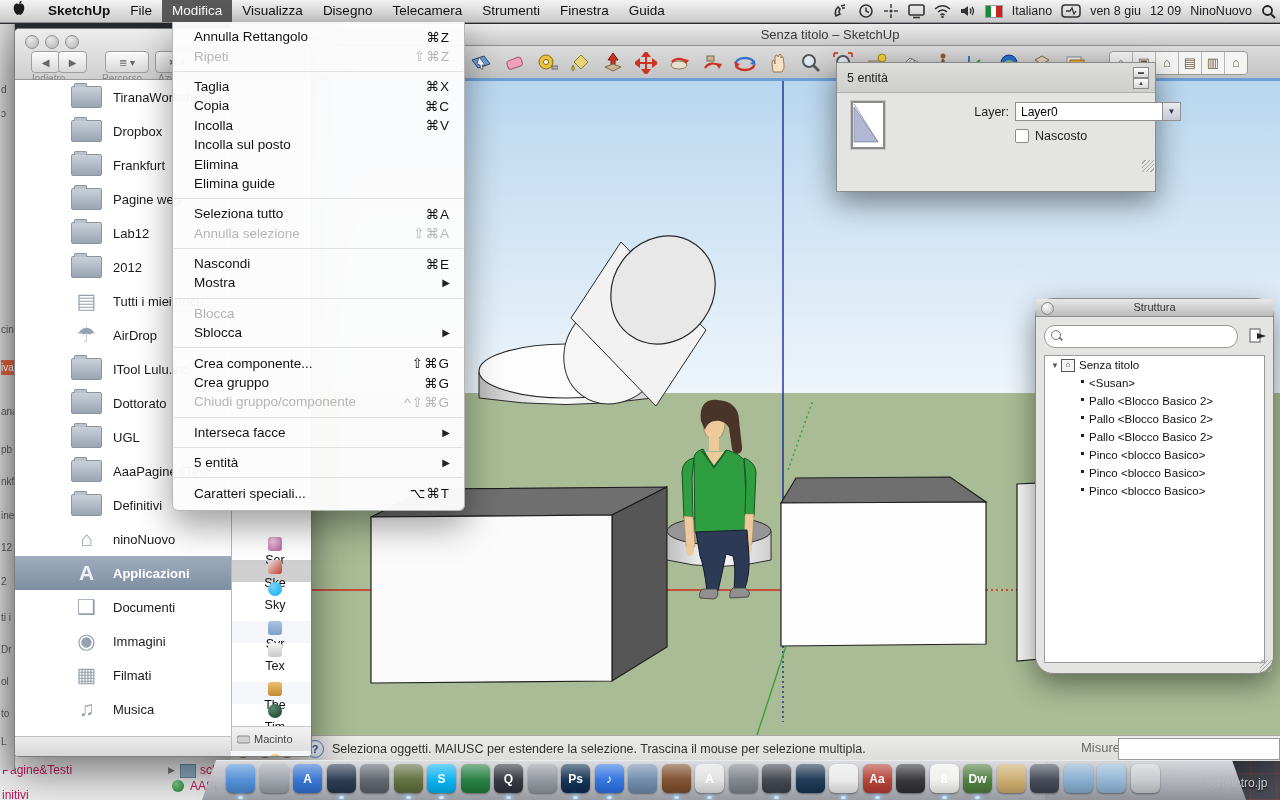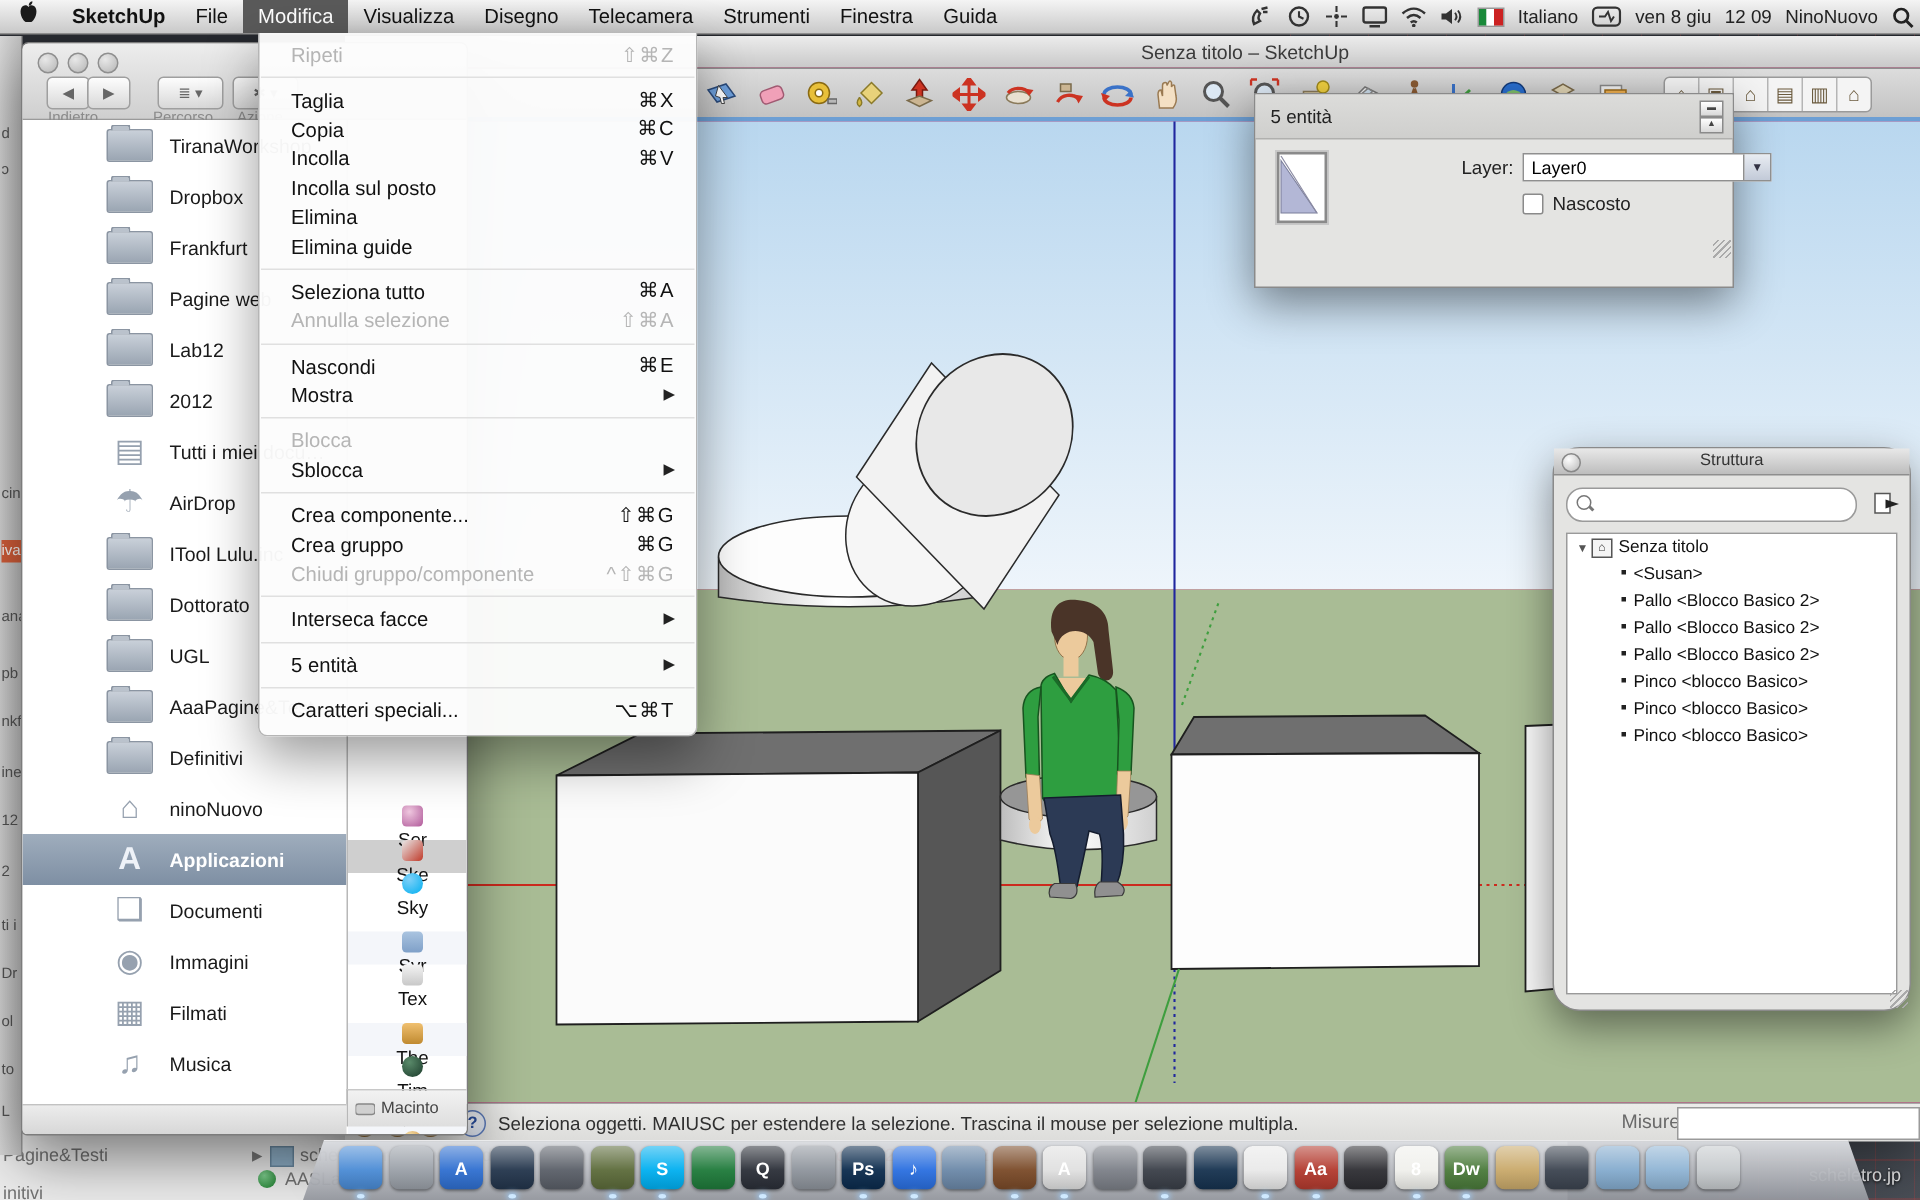--- a/index.html
+++ b/index.html
@@ -6,28 +6,28 @@
     font-family:"Liberation Sans","DejaVu Sans",sans-serif;background:#888;}
   .abs{position:absolute;}
   
   #wallpaper{left:0;top:0;width:1280px;height:800px;background:#2a2d33;}
   #wallpaper .grid{position:absolute;right:0;top:0;width:420px;height:800px;
     background:
       repeating-linear-gradient(0deg,rgba(200,60,60,.25) 0 1px,transparent 1px 26px),
       repeating-linear-gradient(90deg,rgba(200,60,60,.25) 0 1px,transparent 1px 26px),
       linear-gradient(120deg,#3a3f47,#23262c 60%,#4a4f57);}
   #backwin{left:0;top:755px;width:1045px;height:45px;background:#ececec;border-top:1px solid #cfcfcf;}
-  #backwin span{position:absolute;font-size:12px;color:#737373;white-space:nowrap;}
+  #backwin span{position:absolute;font-size:12px;color:#be185d;white-space:nowrap;}
   #wp-label{position:absolute;left:1206px;top:776px;font-size:12px;color:#e8e8ea;text-shadow:0 1px 2px #000;}
   
   #leftstrip{left:0;top:24px;width:14px;height:746px;background:linear-gradient(90deg,#d9d9d9,#c4c4c4);border-right:1px solid #9a9a9a;}
   #leftstrip span{position:absolute;left:1px;font-size:10px;color:#555;white-space:nowrap;overflow:hidden;width:13px;}
   #leftstrip .hl{background:#d9603b;color:#fff;width:14px;padding:2px 0;}
   
-  #suwin{left:230px;top:24px;width:1050px;height:736px;background:#be185d;box-shadow:0 12px 40px rgba(0,0,0,.45);}
+  #suwin{left:230px;top:24px;width:1050px;height:736px;background:#7dd3fc;box-shadow:0 12px 40px rgba(0,0,0,.45);}
   #sutitle{height:21px;background:linear-gradient(#ececec,#c9c9c9);border-bottom:1px solid #8e8e8e;
     text-align:center;font-size:13px;color:#3a3a3a;line-height:21px;padding-left:150px;}
   #sutools{height:33px;background:linear-gradient(#dcdcdc,#c2c2c2);border-bottom:1px solid #9a9a9a;
     display:flex;align-items:center;gap:7px;padding-left:238px;}
   .tool{width:26px;height:26px;display:flex;align-items:center;justify-content:center;}
   .vseg{display:flex;border:1px solid #9a9a9a;border-radius:4px;background:#f4f4f4;overflow:hidden;margin-left:14px;}
   .vseg .cell{width:22px;height:22px;border-right:1px solid #b5b5b5;display:flex;align-items:center;justify-content:center;
     font-size:13px;color:#6b5b3e;}
   .vseg .cell:last-child{border-right:none;}
   #suviewport{position:absolute;left:0;top:54px;width:1050px;height:657px;}
@@ -686,20 +686,24 @@
     <span>12 09</span>
     <span>NinoNuovo</span>
     <svg width="15" height="15">
         <circle cx="6.5" cy="6.5" r="4.5" fill="none" stroke="#222" stroke-width="1.8"></circle>
         <line x1="10" y1="10" x2="14" y2="14" stroke="#222" stroke-width="2"></line>
       </svg>
   </div>
 </div>
 
 <div class="abs" id="editmenu">
+  <div class="mi">
+      <span>Annulla Rettangolo</span>
+      <span class="sc">⌘Z</span>
+    </div>
   <div class="mi dis">
       <span>Ripeti</span>
       <span class="sc">⇧⌘Z</span>
     </div>
   <div class="msep"></div>
   <div class="mi">
       <span>Taglia</span>
       <span class="sc">⌘X</span>
     </div>
   <div class="mi">

